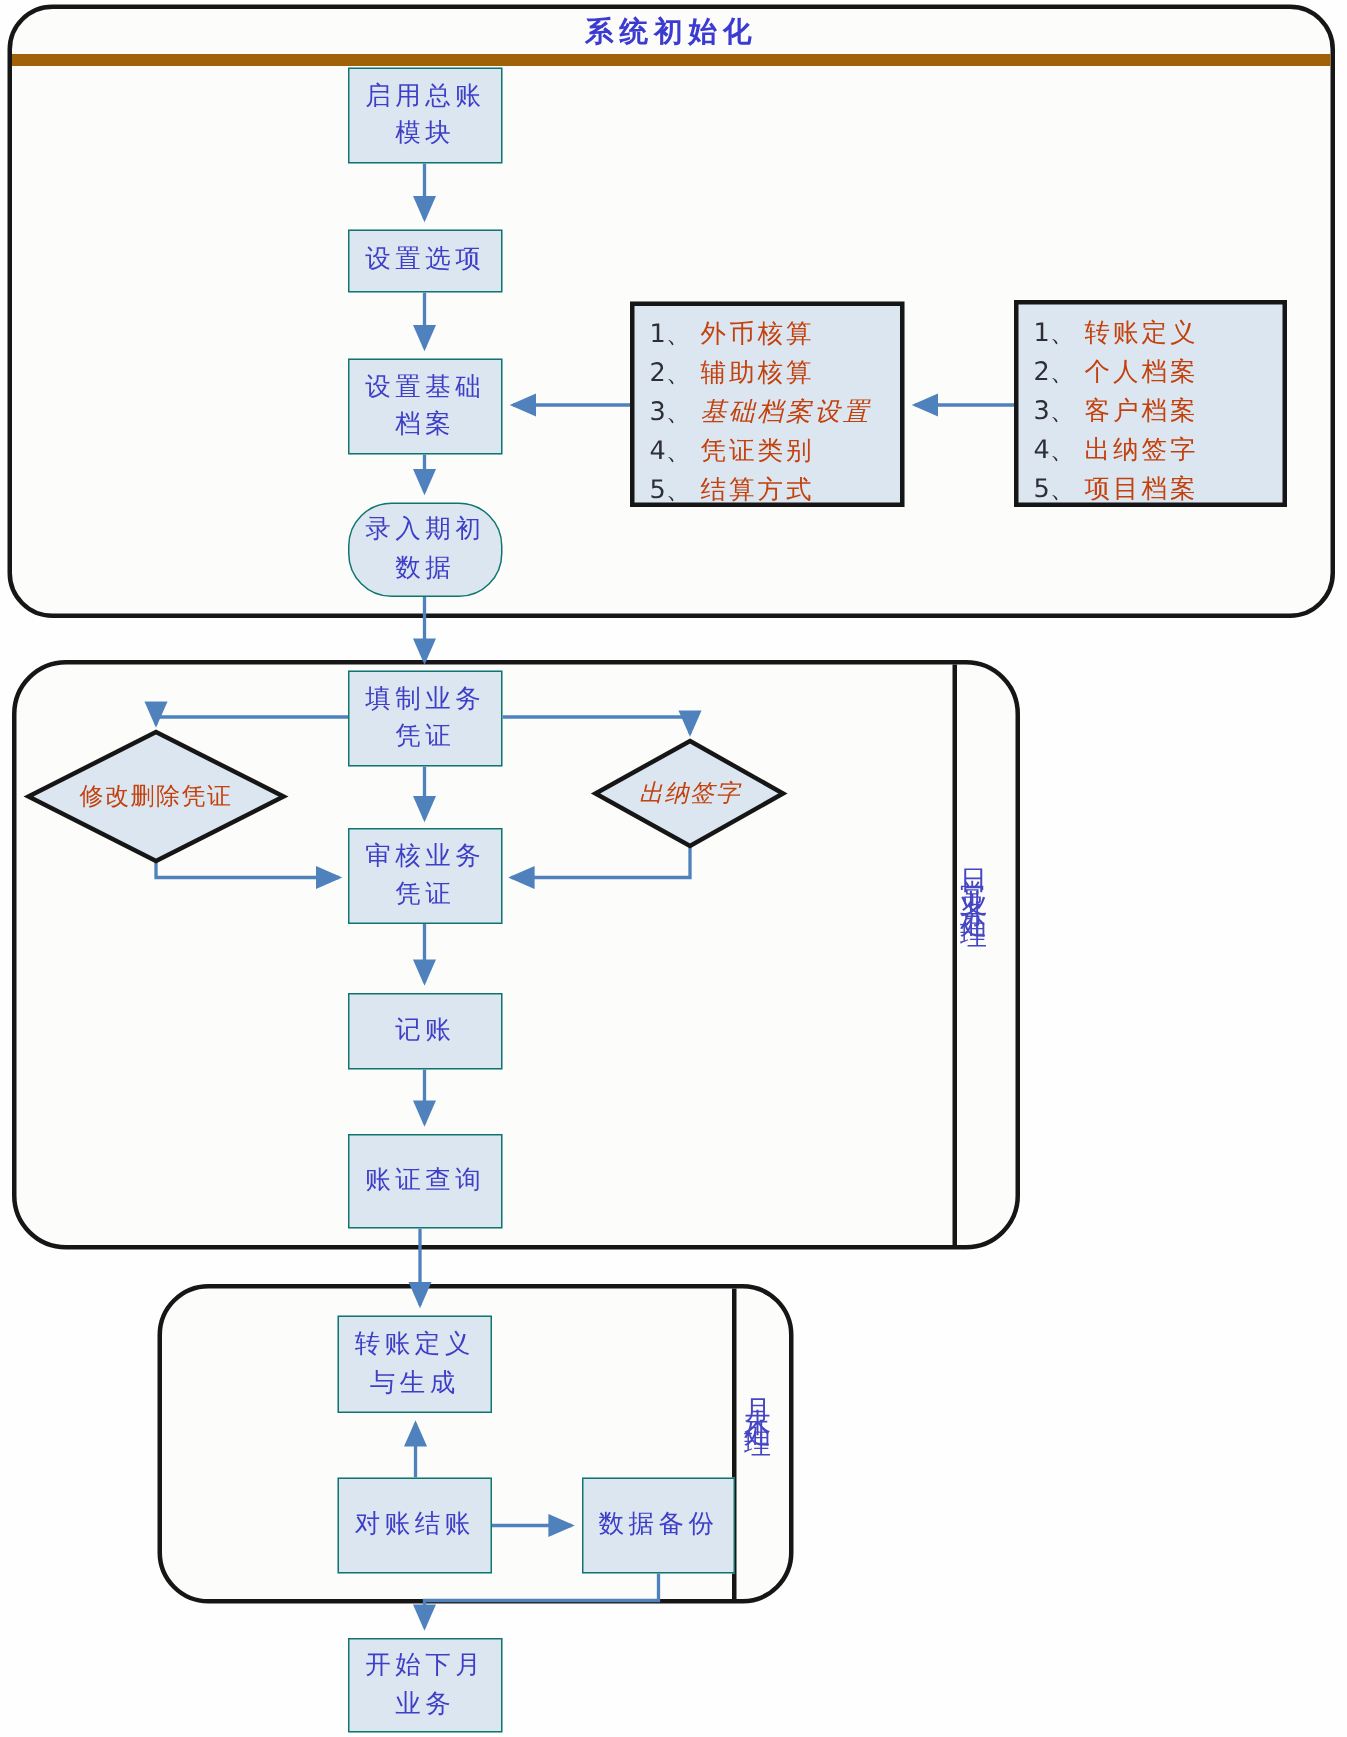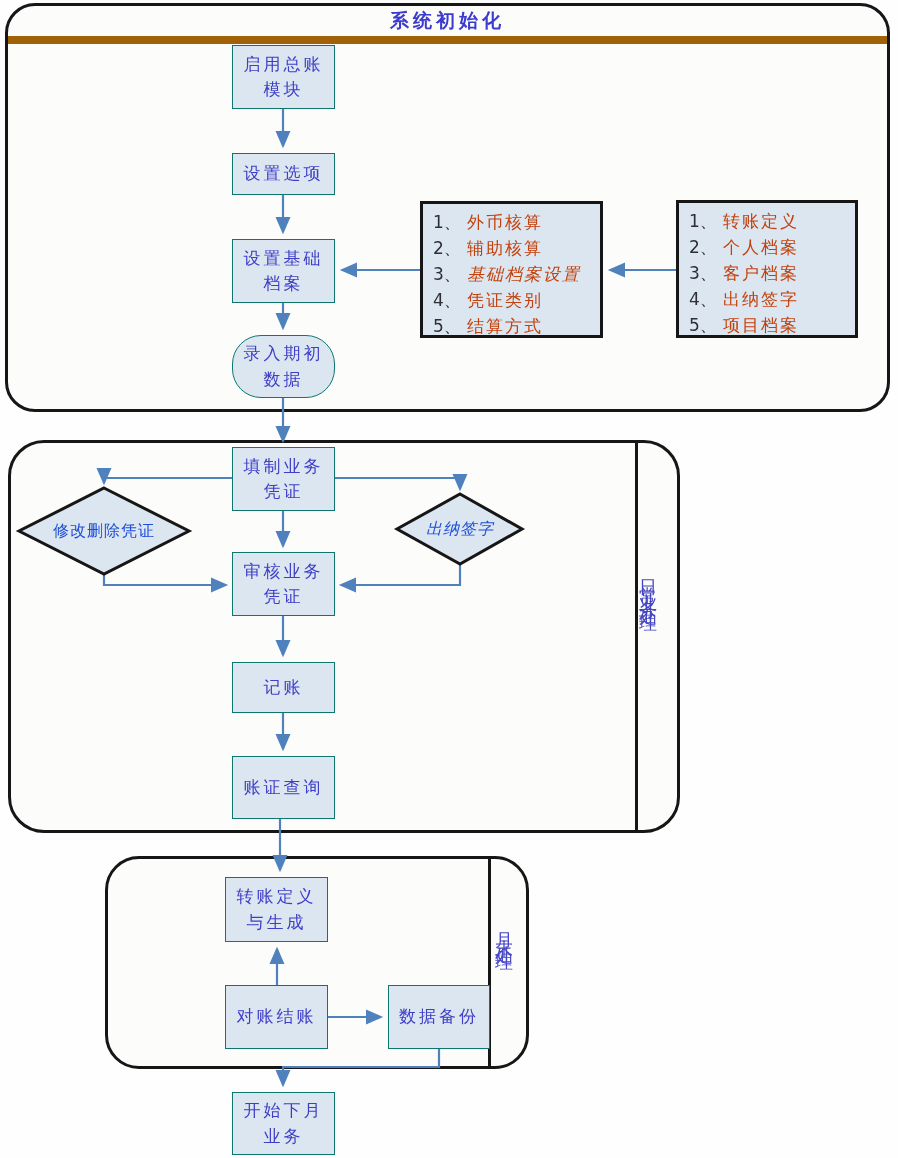--- a/index.html
+++ b/index.html
@@ -26,21 +26,21 @@
     color:#4646c4;font-size:18px;letter-spacing:7px;line-height:1;
   }
   .node{
     position:absolute;background:#dce6f1;border:1px solid #0f766e;box-sizing:border-box;
     display:flex;align-items:center;justify-content:center;text-align:center;
     color:#3e3ec6;font-size:17px;letter-spacing:3px;line-height:1.5;
     white-space:pre-line;
   }
   .diamond-label{
     position:absolute;display:flex;align-items:center;justify-content:center;
-    color:#1d4ed8;font-size:16px;letter-spacing:1px;text-align:right;
+    color:#c2410c;font-size:16px;letter-spacing:1px;text-align:right;
   }
   .listbox{
     position:absolute;background:#dce6f1;border:3px solid #161616;box-sizing:border-box;
     padding:5px 8px 4px 10px;
   }
   .listrow{display:flex;align-items:center;height:26px;font-size:17px;}
   .item-num{color:#2e2e36;width:34px;flex:0 0 auto;}
   .item-text{color:#c2410c;letter-spacing:2px;}
   .item-text.emph{font-weight:normal;font-style:italic;}
   #connector-layer{position:absolute;left:0;top:0;pointer-events:none;}

